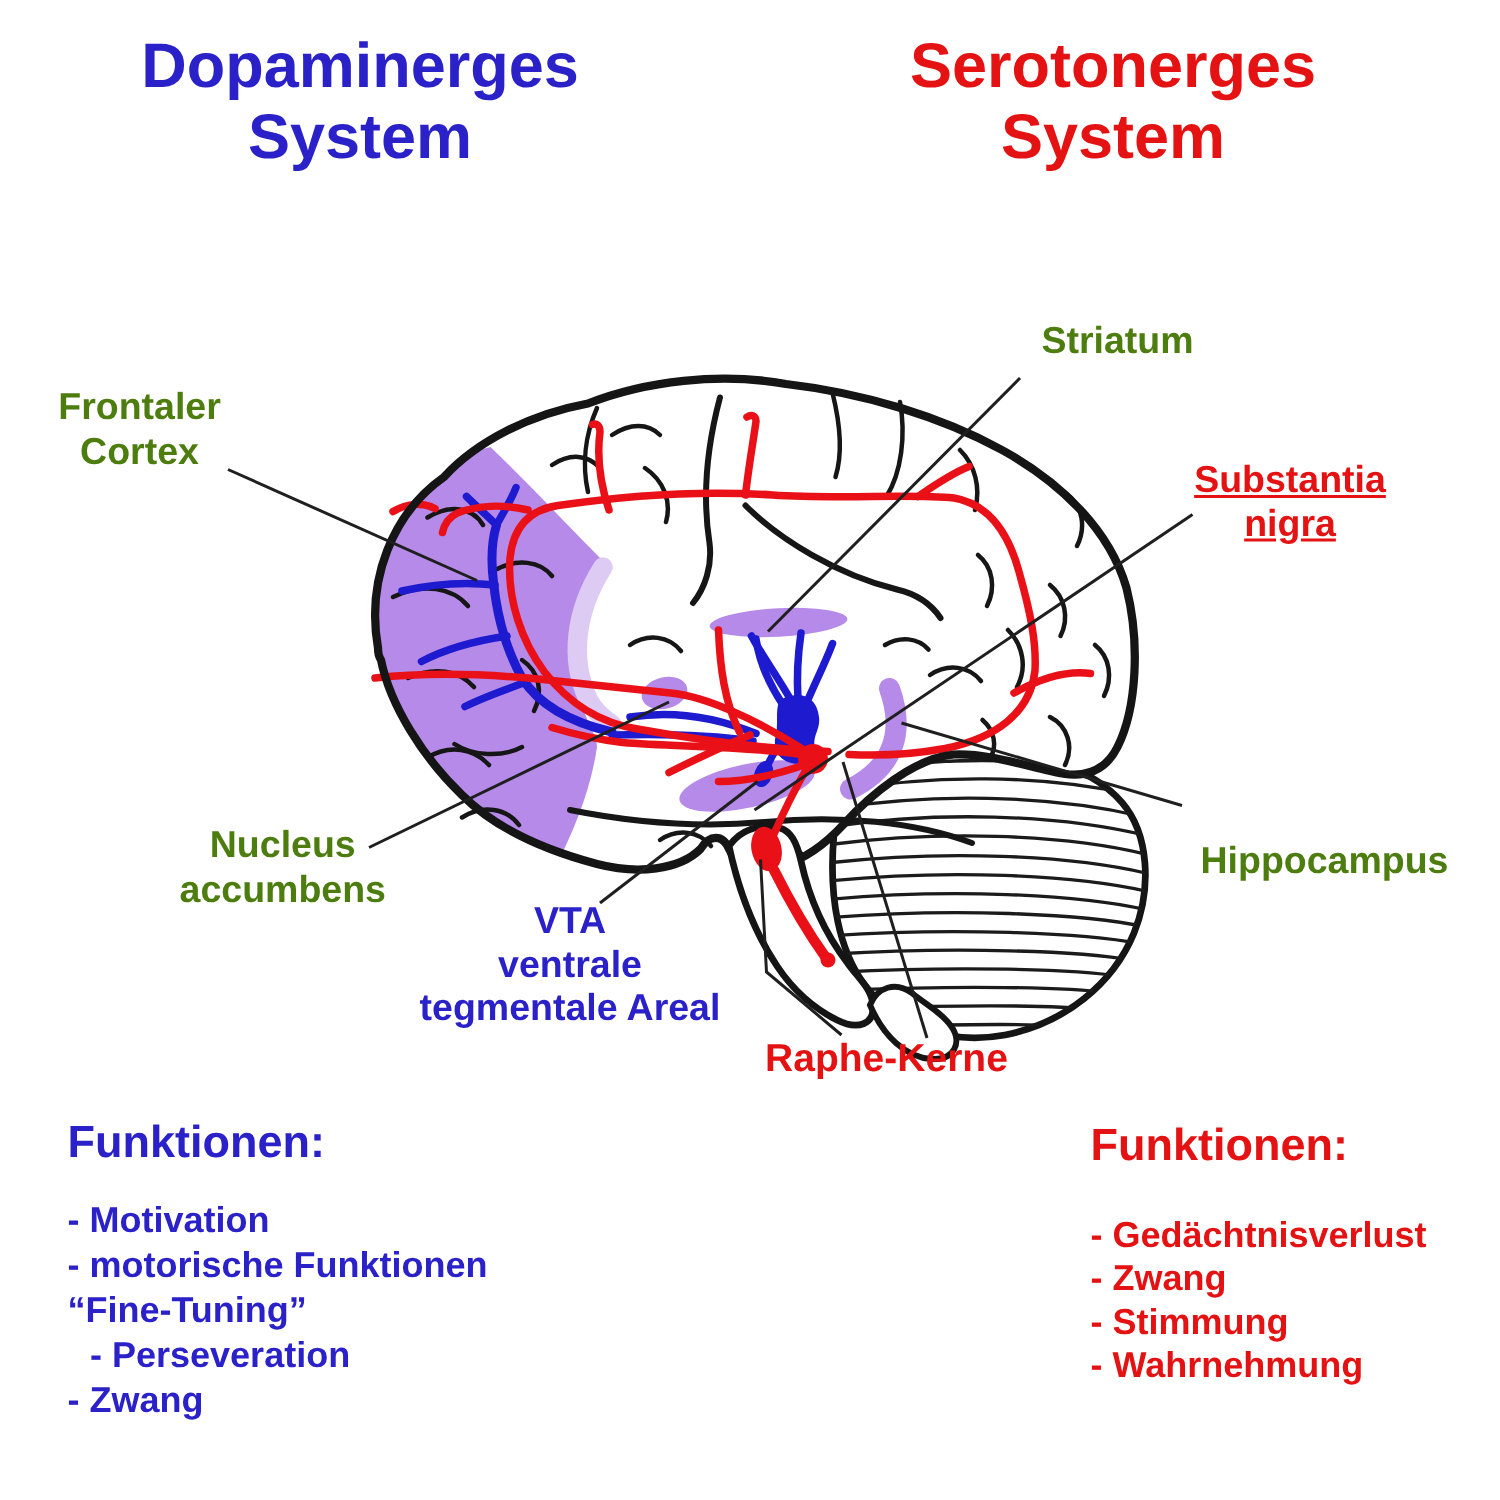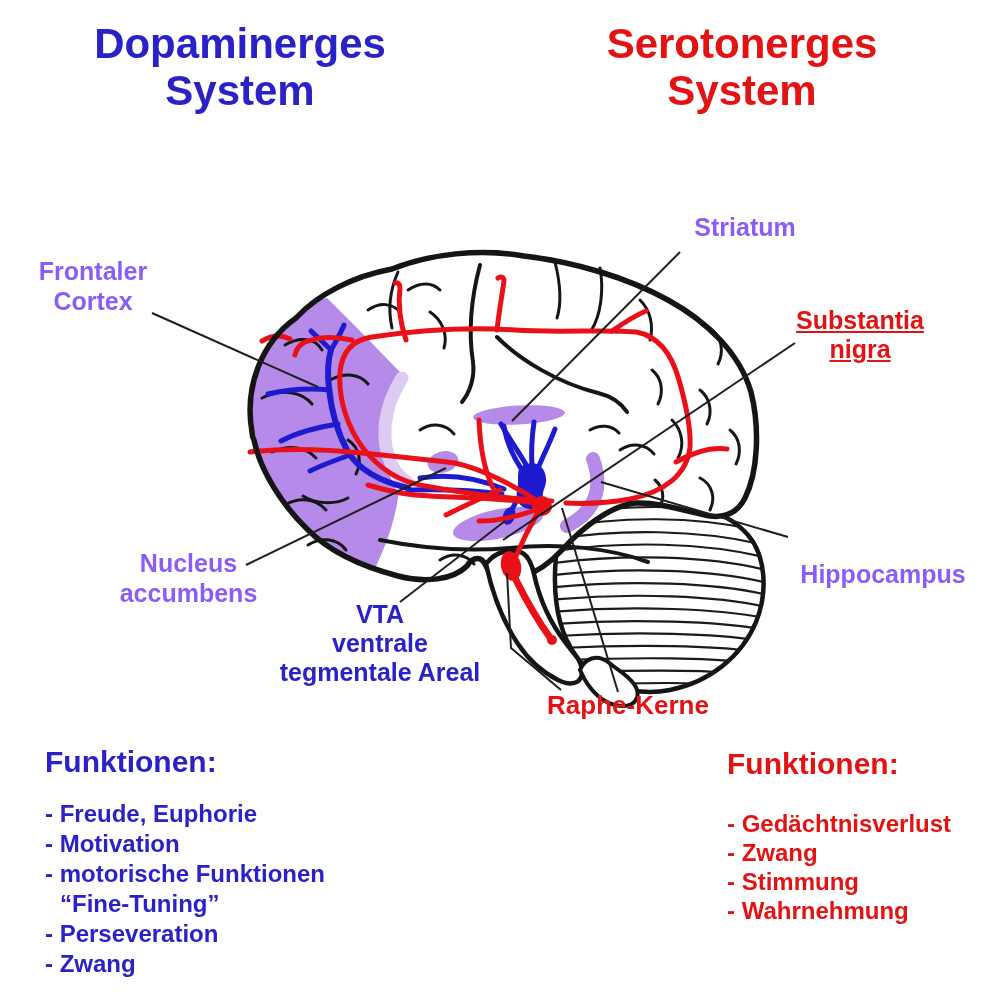--- a/index.html
+++ b/index.html
@@ -1,21 +1,21 @@
 <!DOCTYPE html>
 <html style="--dopamine_blue: #2a21c8; --serotonin_red: #e41212; --pathway_blue: #1d1ad0; --pathway_red: #ea1018; --region_purple: #b68ae8; --region_purple_light: #ddcbf4;"><head>
 <meta charset="utf-8">
 <style>
   html,body{margin:0;padding:0;background:#ffffff;}
   #stage{
     position:relative;width:1000px;height:1000px;background:#fff;overflow:hidden;
     font-family:"Liberation Sans", sans-serif;font-weight:bold;
   }
   #stage svg{position:absolute;left:0;top:0;}
-  .lbl{position:absolute;white-space:pre-line;text-align:center;line-height:29px;font-size:25px;color:#8b5cf6;}
+  .lbl{position:absolute;white-space:pre-line;text-align:center;line-height:29px;font-size:25px;color:#4d7c0f;}
   .t-blue{color:var(--dopamine_blue);}
   .t-red{color:var(--serotonin_red);}
   .title{font-size:42px;line-height:47px;text-align:center;position:absolute;white-space:pre-line;}
   .fn{position:absolute;}
   .fn .hd{font-size:30px;margin-bottom:20px;}
   .fn .it{font-size:24px;}
   .fn-left .it{line-height:30px;}
   .fn-right .it{line-height:29px;}
   .fn-left .it:nth-child(4){padding-left:15px;}
   
@@ -193,26 +193,25 @@
 Cortex</div>
   <div class="lbl" style="left:645px;top:213px;width:200px;">Striatum</div>
   <div class="lbl t-red" style="left:765px;top:306px;width:190px;text-decoration:underline;">Substantia
 nigra</div>
   <div class="lbl" style="left:788px;top:560px;width:190px;">Hippocampus</div>
   <div class="lbl" style="left:101px;top:548px;width:175px;line-height:30px;">Nucleus
 accumbens</div>
   <div class="lbl t-blue" style="left:265px;top:600px;width:230px;">VTA
 ventrale
 tegmentale Areal</div>
-  <div class="lbl t-red" style="left:523px;top:691px;width:210px;font-size:26px;">Raphe-Kerne</div>
+  <div class="lbl t-red" style="left:486px;top:691px;width:210px;font-size:26px;">Raphe-Kerne</div>
 
   <div class="fn fn-left t-blue" style="left:45px;top:745px;">
     <div class="hd">Funktionen:</div>
     <div>
-      <div class="it">- Freude, Euphorie</div>
       <div class="it">- Motivation</div>
       <div class="it">- motorische Funktionen</div>
       <div class="it">“Fine-Tuning”</div>
       <div class="it">- Perseveration</div>
       <div class="it">- Zwang</div>
     </div>
   </div>
 
   <div class="fn fn-right t-red" style="left:727px;top:747px;">
     <div class="hd" style="margin-bottom:28px;">Funktionen:</div>

